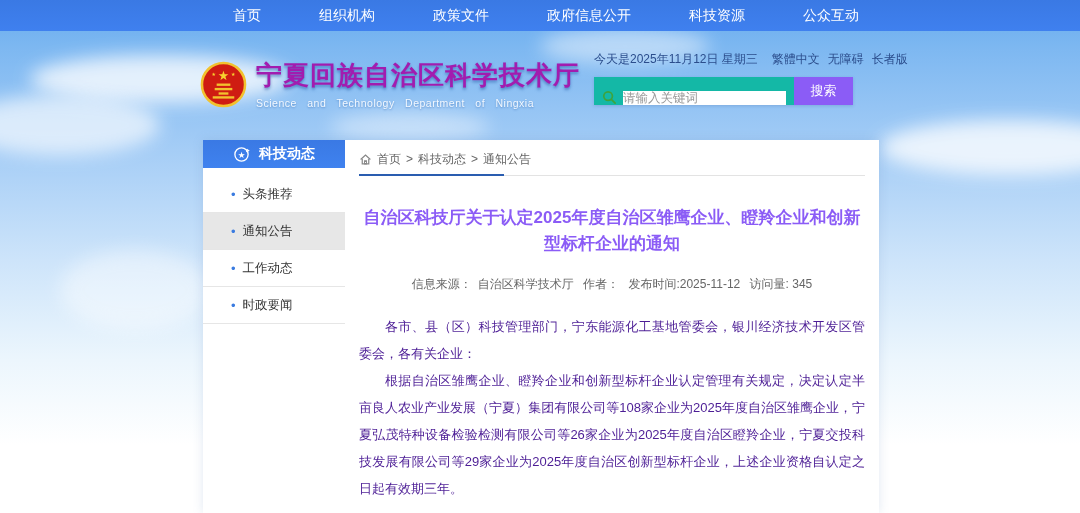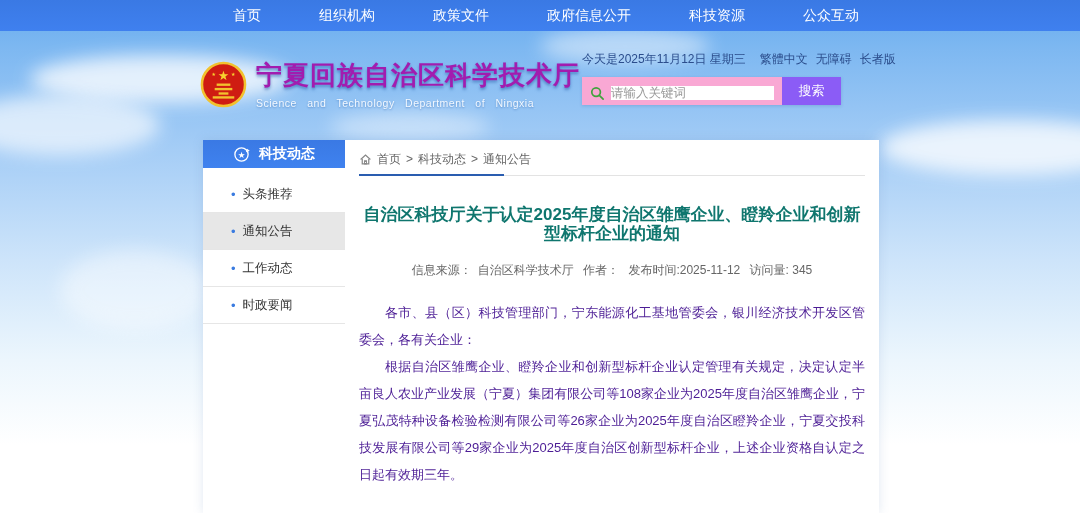--- a/index.html
+++ b/index.html
@@ -31,26 +31,26 @@
   .brand-text { margin-left:9px; }
   .site-title {
     color:#a21caf; font-size:26px; font-weight:bold; letter-spacing:1px;
     text-shadow:0 2px 3px rgba(25,80,160,.55);
   }
   .site-sub {
     color:#f2f8ff; font-size:10.5px; margin-top:4px; letter-spacing:.5px; word-spacing:7px;
     text-shadow:0 1px 2px rgba(25,80,160,.45);
   }
 
-  .header-right { position:absolute; left:582px; top:51px; width:276px; z-index:4; }
+  .header-right { position:absolute; left:594px; top:51px; width:276px; z-index:4; }
   .dateline { display:flex; font-size:12px; color:#2b4d8c; white-space:nowrap; align-items:center; }
   .dateline .today { margin-right:14px; }
   .dateline .lang-link { margin-right:8px; cursor:pointer; }
   .searchbar { margin-top:9px; display:flex; width:259px; height:28px; box-shadow:0 1px 3px rgba(60,100,160,.25); }
-  .search-input-wrap { flex:1; background:#f9a8d4; display:flex; align-items:flex-start; padding:9px 8px; }
+  .search-input-wrap { flex:1; background:#14b8a6; display:flex; align-items:flex-end; padding:0 8px; }
   .search-input-wrap svg { flex:none; }
   .searchbar input {
     border:none; outline:none; flex:1; margin-left:6px; font-size:12.5px; color:#333;
     font-family:"Liberation Sans","DejaVu Sans",sans-serif;
   }
   .searchbar input::placeholder { color:#999; }
   .search-btn {
     width:59px; background:#8b5cf6; color:#fff; font-size:13px; border:none; cursor:pointer;
     display:flex; align-items:center; justify-content:center;
   }
@@ -77,21 +77,21 @@
 
   
   .main { flex:1; padding:10px 14px 0 14px; min-width:0; }
   .breadcrumb { display:flex; align-items:center; font-size:12px; color:#666; gap:5px; height:18px; }
   .breadcrumb .crumb { cursor:pointer; }
   .bc-line { position:relative; border-bottom:1px solid #e3e3e3; margin-top:7px; }
   .bc-line .seg { position:absolute; left:0; bottom:-1px; width:145px; height:2px; background:#2a5db0; }
 
   .article-title {
     width:500px; margin:29px auto 0; text-align:center;
-    font-size:17px; font-weight:bold; color:#0f766e; line-height:19px;
+    font-size:17px; font-weight:bold; color:#8b5cf6; line-height:26px;
   }
   .meta { margin-top:19px; text-align:center; font-size:12px; color:#666; }
   .meta span { margin:0 3px; }
 
   .body-text { margin-top:20px; font-size:13px; color:#4c1d95; line-height:27px; text-align:justify; }
   .body-text p { text-indent:2em; }
 </style>
 </head>
 <body>
 

